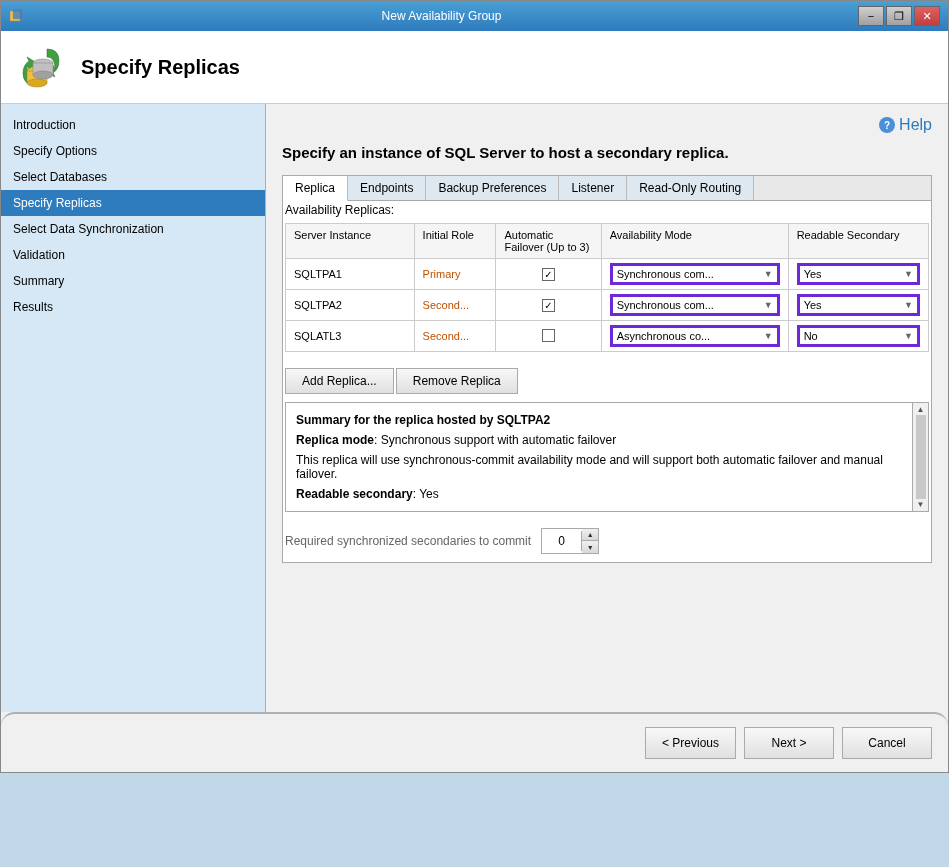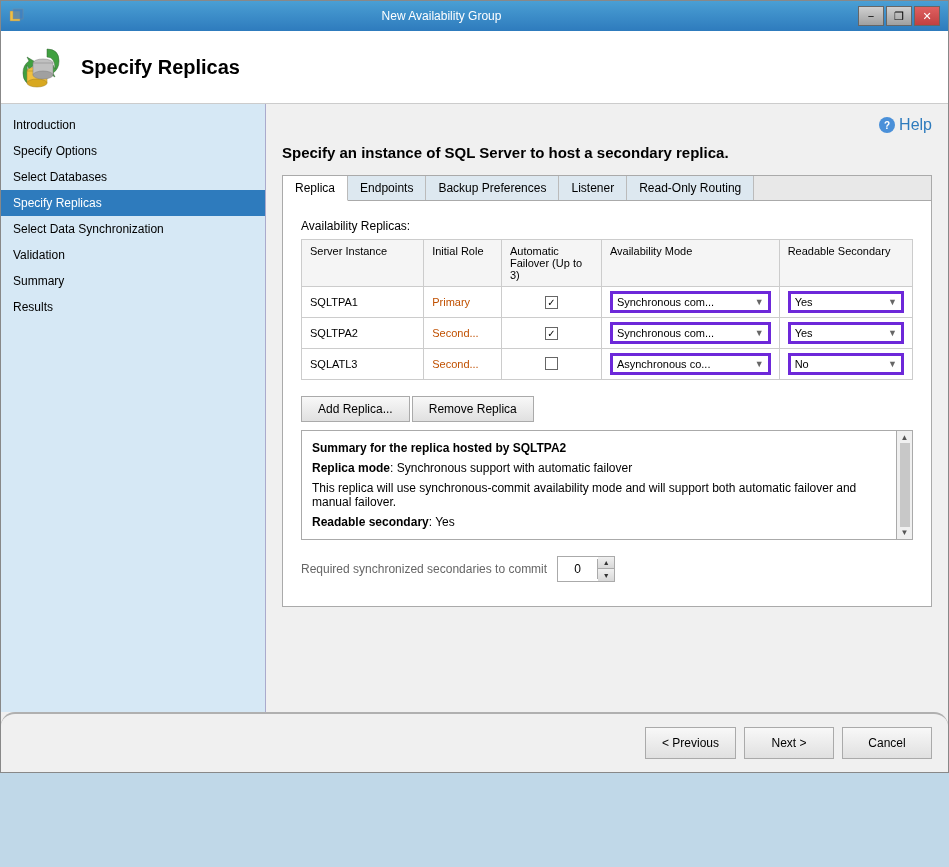--- a/index.html
+++ b/index.html
@@ -36,21 +36,21 @@
 
     .instruction { font-size: 15px; color: #000; font-weight: bold; margin-bottom: 4px; }
 
     
     .tabs-container { background: white; border: 1px solid #aaa; }
     .tabs-header { display: flex; border-bottom: 1px solid #aaa; background: #e8e8e8; }
     .tab { padding: 5px 12px; cursor: pointer; font-size: 12px; border-right: 1px solid #bbb; color: #000; background: #dde8f0; }
     .tab:first-child { border-left: none; }
     .tab.active { background: white; color: #000; border-bottom: 1px solid white; margin-bottom: -1px; }
 
-    .tab-content { padding: 18px; }
+    .tab-content { padding: 2px; }
 
     
     .replicas-label { font-size: 12px; margin-bottom: 6px; }
     .replicas-table { width: 100%; border-collapse: collapse; font-size: 11px; }
     .replicas-table th { background: #f5f5f5; border: 1px solid #ccc; padding: 5px 8px; text-align: left; font-weight: normal; color: #000; vertical-align: top; }
     .replicas-table td { border: 1px solid #ccc; padding: 4px 8px; background: white; vertical-align: middle; }
     .col-server { width: 110px; }
     .col-role { width: 70px; color: #c05000; }
     .col-failover { width: 90px; text-align: center; }
     .col-mode { width: 160px; }

